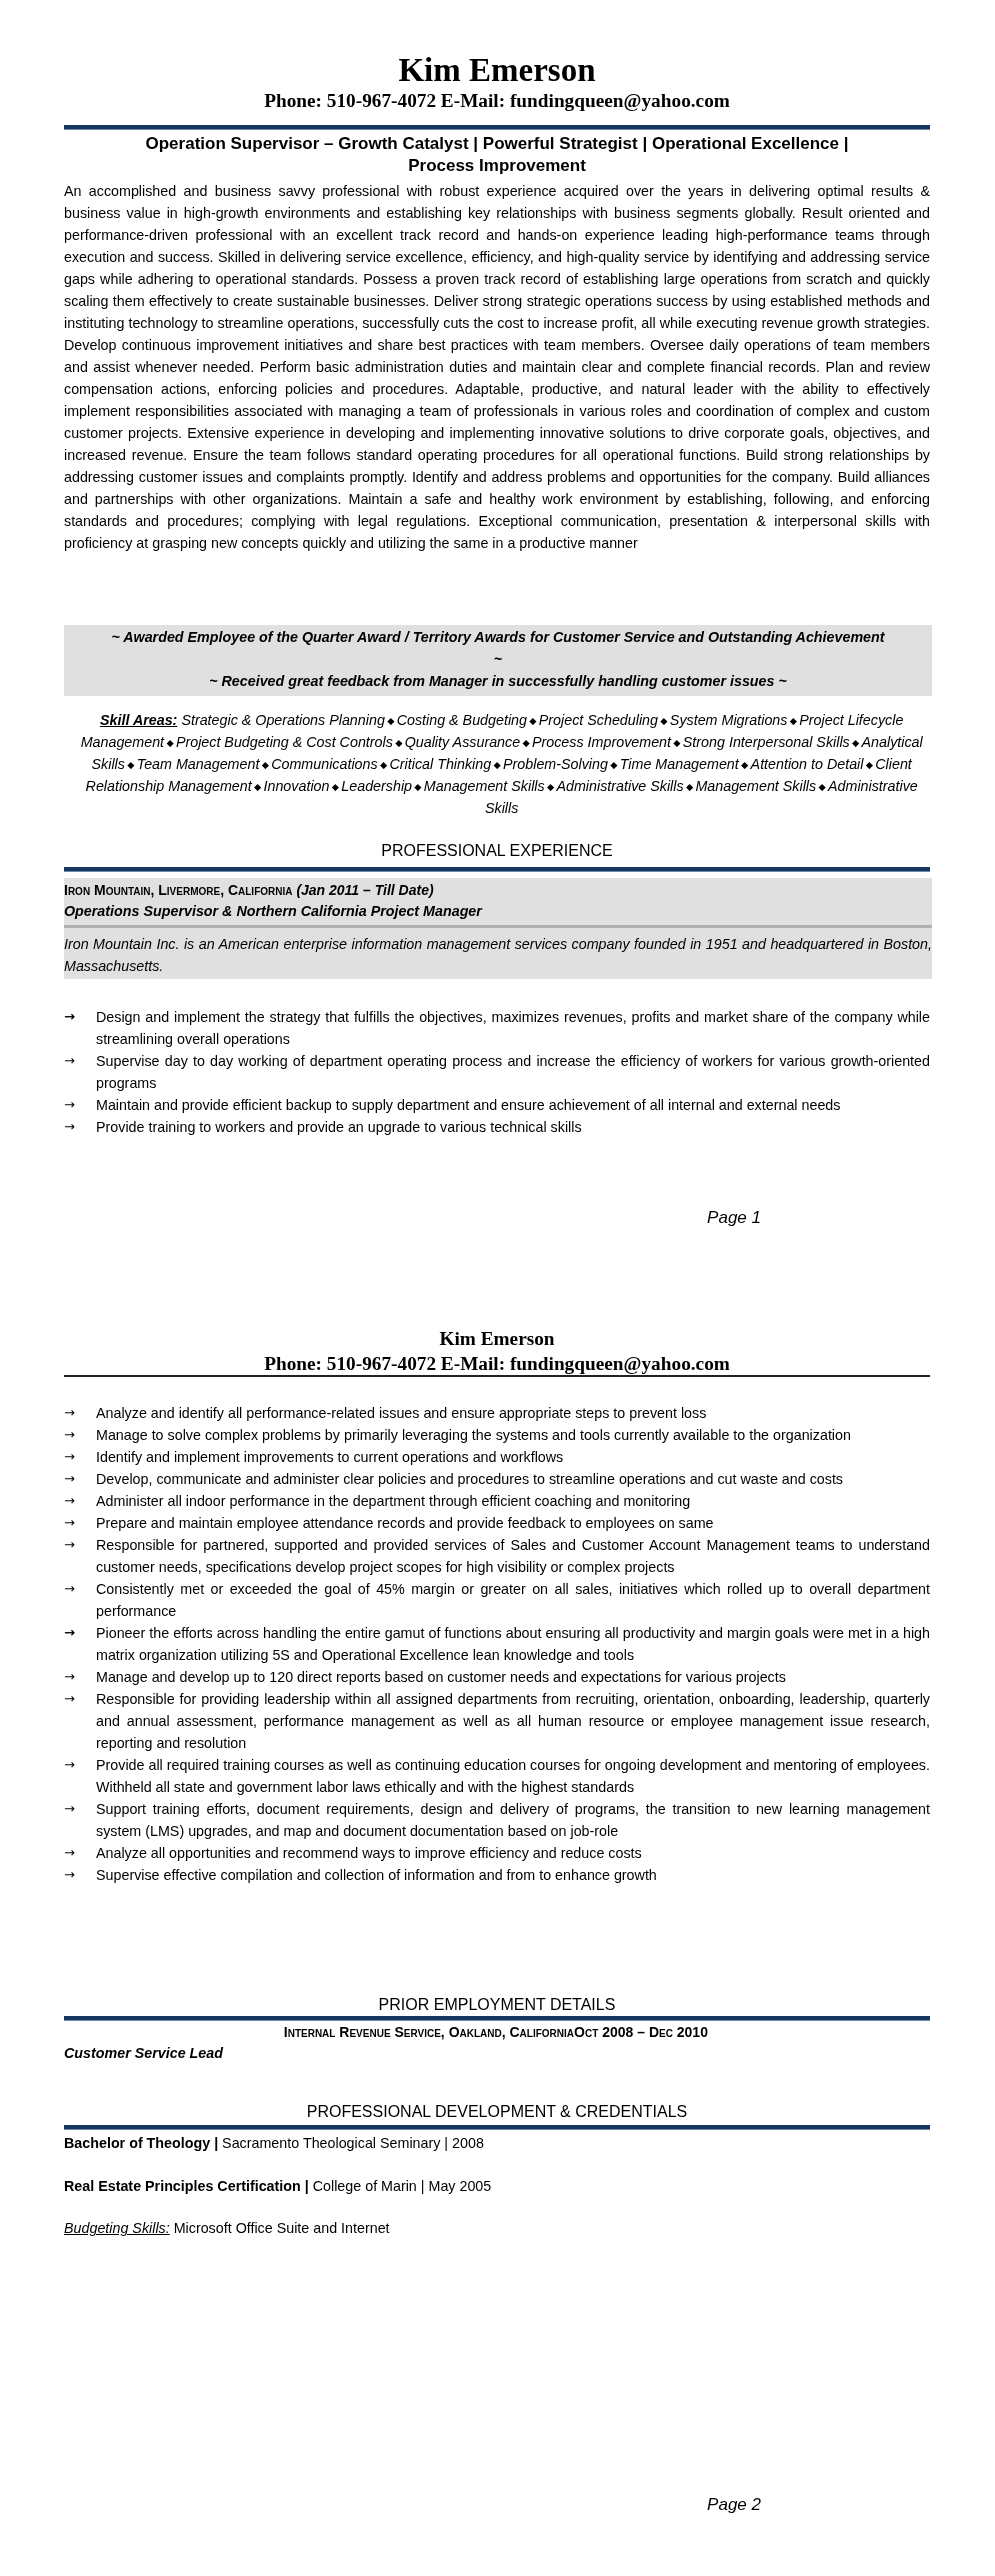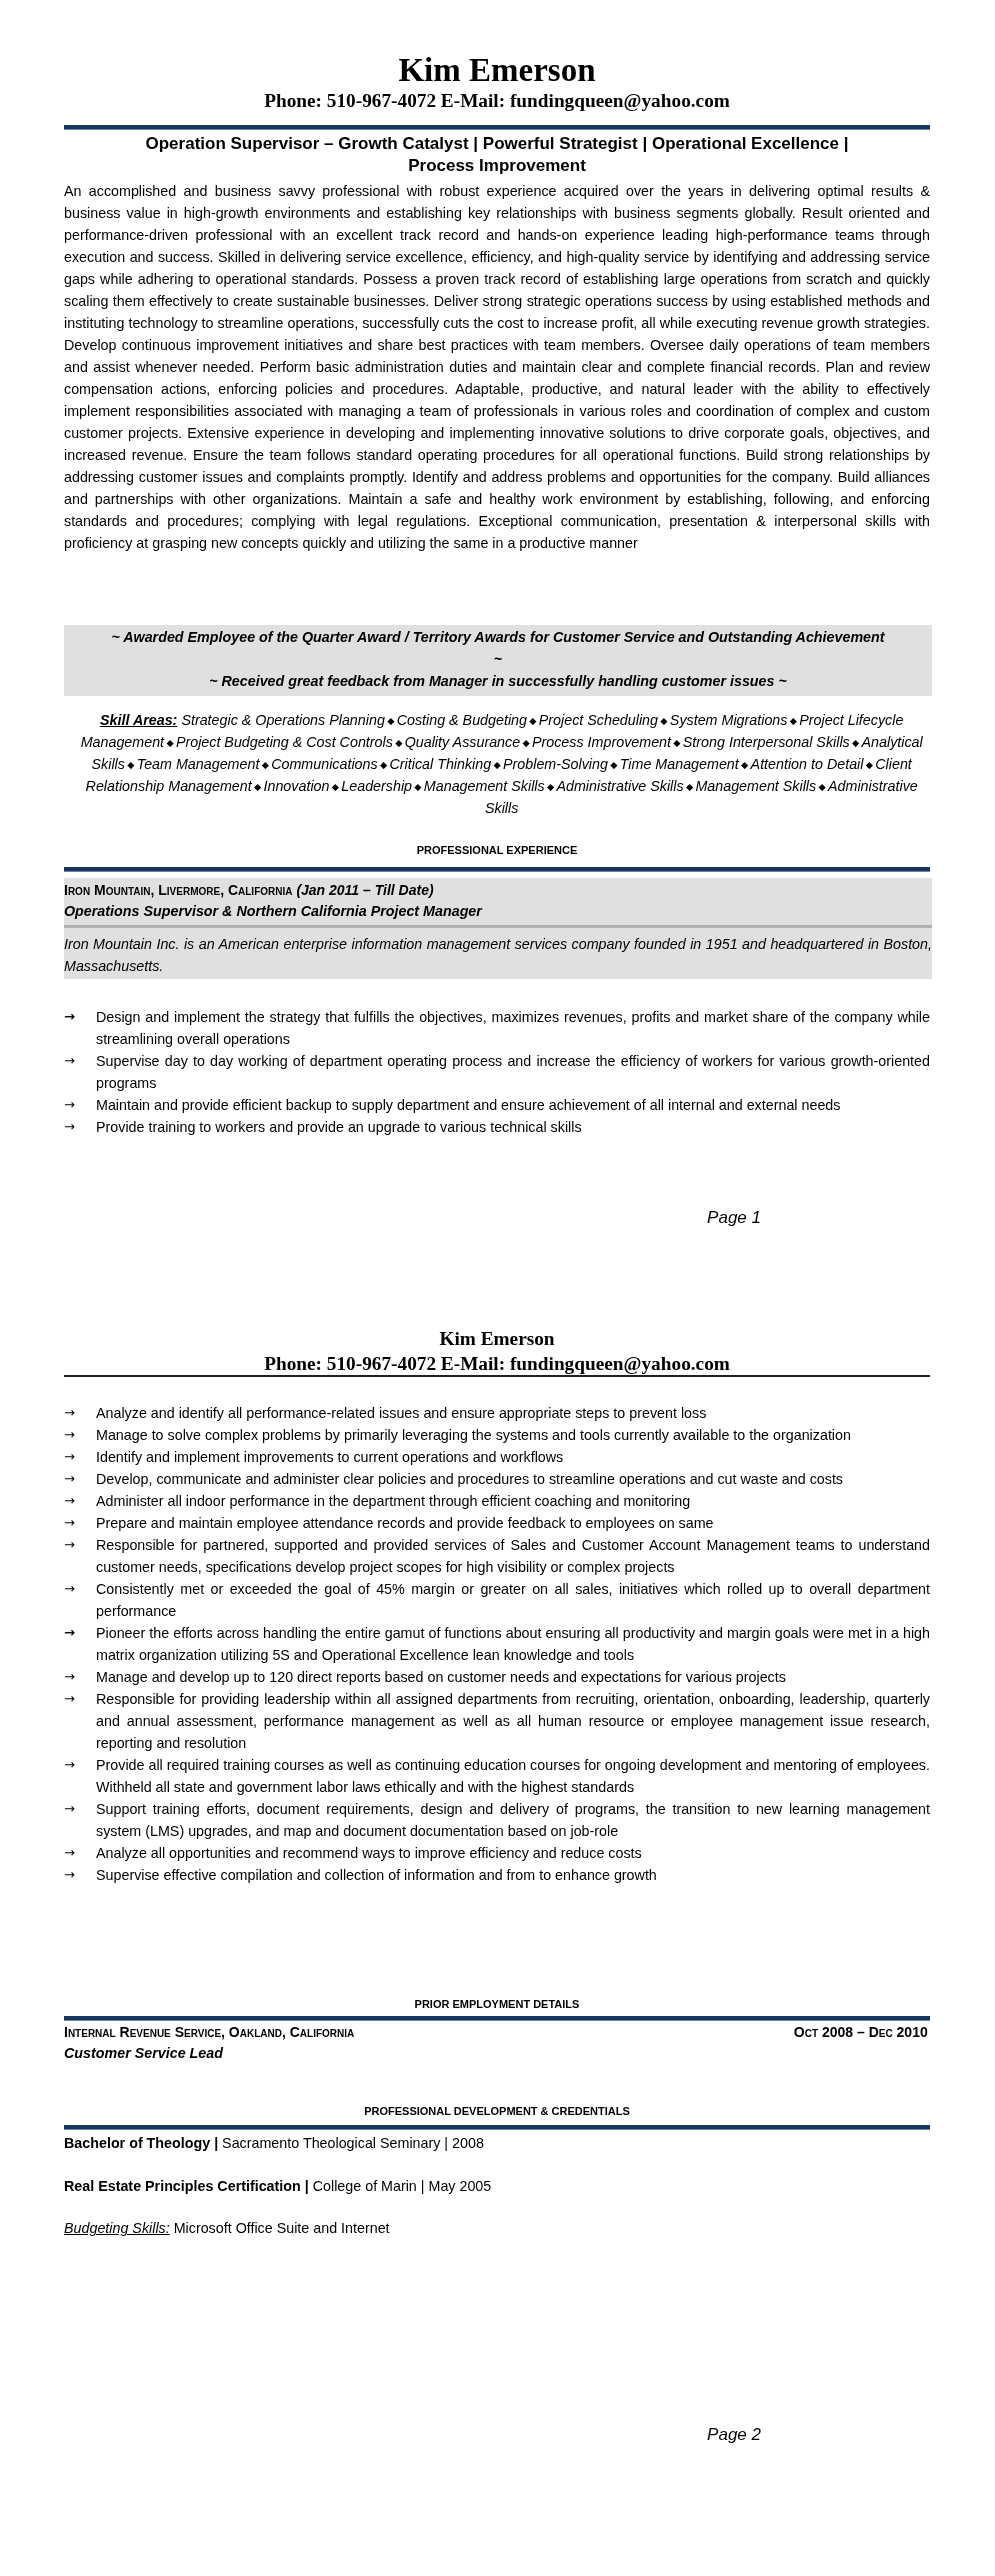--- a/index.html
+++ b/index.html
@@ -23,37 +23,37 @@
   .headline { font-size: 17px; font-weight: bold; text-align: center; line-height: 21.7px; }
   .summary { font-size: 14.3px; line-height: 22px; text-align: justify; }
 
   .award-box { background: #e0e0e0; padding: 2.3px 0 3.5px 0; }
   .award-line { font-size: 14.3px; font-weight: bold; font-style: italic; text-align: center; line-height: 21.7px; }
 
   .skills { font-size: 14.3px; font-style: italic; text-align: center; line-height: 21.7px; padding: 0 4.7px; }
   .skills .lbl { font-weight: bold; text-decoration: underline; }
   .diamond { font-style: normal; font-size: 9.4px; vertical-align: 1.2px; padding: 0 2.3px; }
 
-  .sec-title { font-size: 11px; font-weight: bold; text-align: center; line-height: 19px; }
+  .sec-title { font-size: 16px; font-weight: normal; text-align: center; line-height: 19px; }
 
   .job-box { background: #e0e0e0; padding: 1.8px 0 1.8px 0; }
   .company-line { font-size: 14px; font-weight: bold; line-height: 21px; }
   .company-line .sc { font-variant: small-caps; }
   .company-line .dates { font-style: italic; }
   .role-line { font-size: 14.3px; font-weight: bold; font-style: italic; line-height: 21px; }
   .job-divider { height: 2.3px; background: #b0b0b0; margin: 3.5px 0 5.9px 0; }
   .about { font-size: 14.3px; font-style: italic; line-height: 22px; text-align: justify; }
 
   .bullets { list-style: none; margin: 0; padding: 0; }
   .bullets li { position: relative; padding-left: 32px; font-size: 14.3px; line-height: 22px; text-align: justify; }
   .bullets li .arrow { position: absolute; left: 0; top: 0; font-family: "DejaVu Sans", sans-serif; font-size: 13px; }
 
   .page-no { position: absolute; right: 64px; font-size: 17px; font-style: italic; }
 
-  .prior-row { display: flex; justify-content: space-between; font-size: 14px; font-weight: bold; font-variant: small-caps; line-height: 21px; }
+  .prior-row { display: flex; justify-content: center; font-size: 14px; font-weight: bold; font-variant: small-caps; line-height: 21px; }
   .prior-role { font-size: 14.3px; font-weight: bold; font-style: italic; line-height: 21px; }
 
   .cred { font-size: 14.3px; line-height: 21px; }
   .cred .b { font-weight: bold; }
   .tech .lbl { font-style: italic; text-decoration: underline; }
 </style>
 </head>
 <body>
 
 <div class="page" id="page1">
@@ -157,15 +157,15 @@
       <span class="b">Bachelor of Theology |</span><span> Sacramento Theological Seminary | 2008</span>
     </div>
     <div class="cred" style="margin-bottom:21.7px;">
       <span class="b">Real Estate Principles Certification |</span><span> College of Marin | May 2005</span>
     </div>
     <div class="cred tech">
       <span class="lbl">Budgeting Skills:</span><span> Microsoft Office Suite and Internet</span>
     </div>
   </div>
 
-  <div class="page-no sans" style="top:1137px;">Page 2</div>
+  <div class="page-no sans" style="top:1207px;">Page 2</div>
 </div>
 
 
 </body></html>

